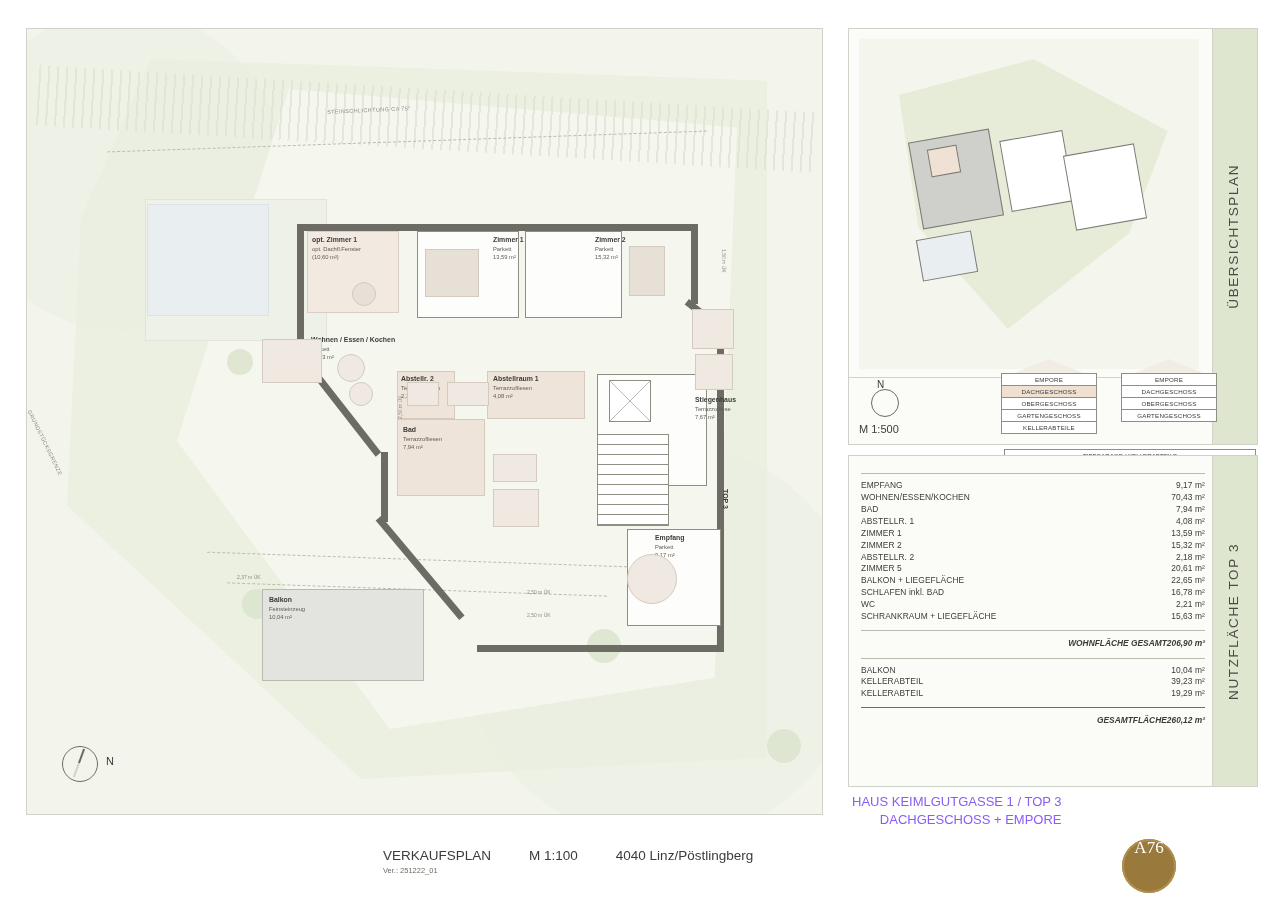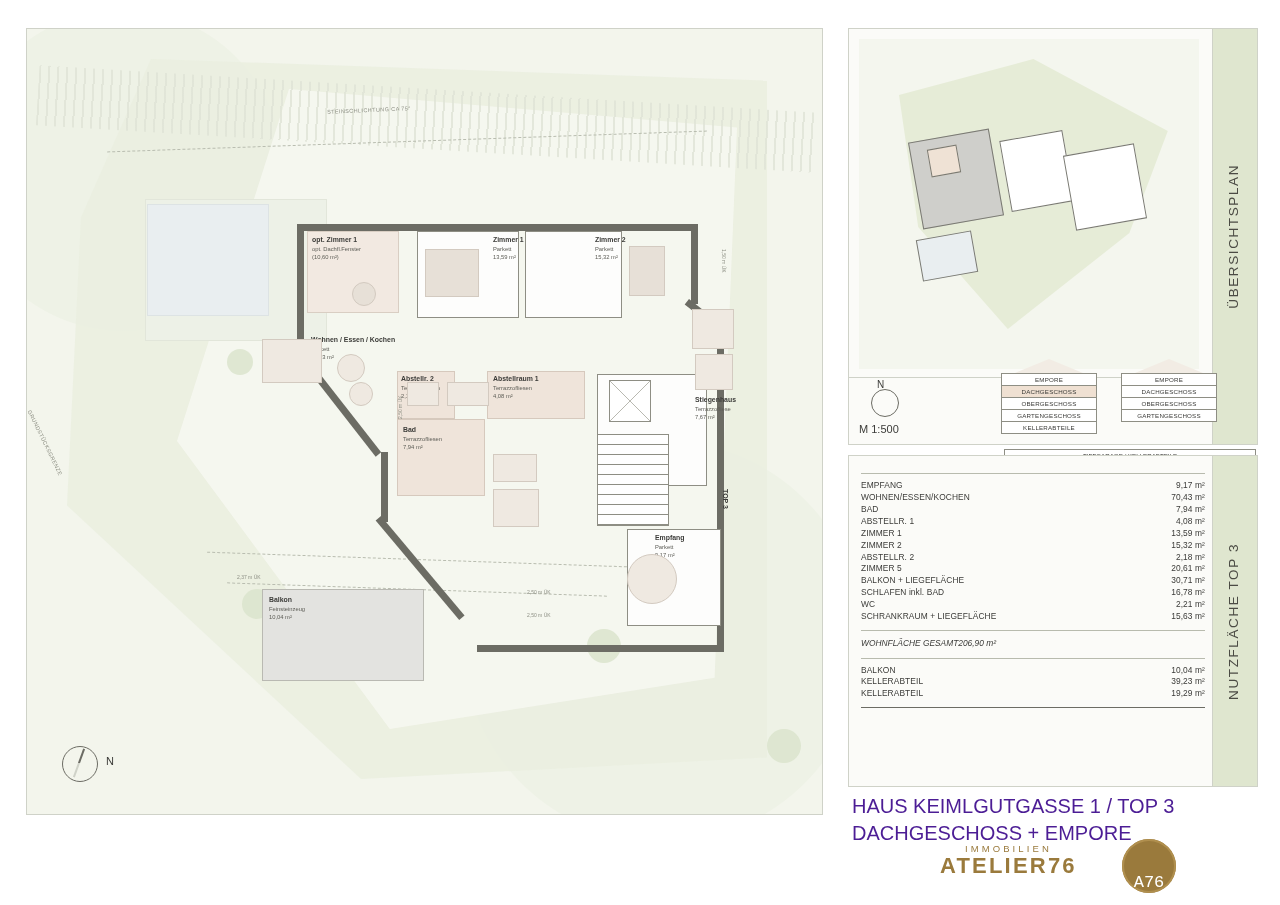--- a/index.html
+++ b/index.html
@@ -194,45 +194,45 @@
   }
   .nf-head div{line-height:1.45;}
   .nf-rule{height:1px;background:#b8bbae;margin:7px 0 6px 0;}
   .nf-rule.thick{height:1px;background:#6c6c64;}
   .nf-row{
     display:flex;justify-content:space-between;line-height:1.42;
     letter-spacing:.1px;
   }
   .nf-row .v{font-variant-numeric:tabular-nums;}
   .nf-total{
-    display:flex;justify-content:flex-start;font-style:italic;font-weight:normal;
+    display:flex;justify-content:flex-end;font-style:italic;font-weight:bold;
     line-height:1.6;
   }
 
   
   .haus-cap{
-    position:absolute;left:852px;top:793px;font-size:20px;line-height:1.35;color:#4c1d95;
+    position:absolute;left:852px;top:793px;font-size:13px;line-height:1.35;color:#8b5cf6;text-align:right;
   }
   .arch{
     position:absolute;left:85px;top:828px;font-size:20px;line-height:1.28;color:#3b3b38;
   }
   .vkplan{
     position:absolute;left:383px;top:848px;font-size:13.5px;color:#3b3b38;
   }
   .vkplan .row1{display:flex;gap:38px;align-items:baseline;}
   .vkplan .ver{font-size:7.5px;color:#6c6c64;margin-top:3px;}
   .logo{
     position:absolute;left:940px;top:843px;text-align:center;color:#9a7a3c;
   }
   .logo .l1{font-size:9.5px;letter-spacing:3.1px;}
   .logo .l2{font-size:22px;letter-spacing:2.2px;font-weight:bold;margin-top:-1px;}
   .seal{
     position:absolute;left:1122px;top:839px;width:54px;height:54px;border-radius:50%;
-    background:#9a7a3c;color:#fff;display:flex;align-items:flex-end;justify-content:center;
-    font-family:Liberation Mono, monospace;font-size:17px;
+    background:#9a7a3c;color:#fff;display:flex;align-items:flex-start;justify-content:center;
+    font-family:Liberation Serif, serif;font-size:17px;
     box-shadow:inset 0 0 0 2px #b08f4e;
   }
   .seal span{transform:translateY(-1px);}
   .top3-marker{
     position:absolute;font-size:7px;font-weight:bold;
   }
 </style>
 </head>
 <body>
 
@@ -455,21 +455,21 @@
       <div class="nf-row">
           <span>ABSTELLR. 2</span>
           <span class="v">2,18 m²</span>
         </div>
       <div class="nf-row">
           <span>ZIMMER 5</span>
           <span class="v">20,61 m²</span>
         </div>
       <div class="nf-row">
           <span>BALKON + LIEGEFLÄCHE</span>
-          <span class="v">30,71 m²</span>
+          <span class="v">22,65 m²</span>
         </div>
       <div class="nf-row">
           <span>SCHLAFEN inkl. BAD</span>
           <span class="v">16,78 m²</span>
         </div>
       <div class="nf-row">
           <span>WC</span>
           <span class="v">2,21 m²</span>
         </div>
       <div class="nf-row">
@@ -494,32 +494,40 @@
           <span>KELLERABTEIL</span>
           <span class="v">39,23 m²</span>
         </div>
       <div class="nf-row">
           <span>KELLERABTEIL</span>
           <span class="v">19,29 m²</span>
         </div>
 
       <div class="nf-rule thick"></div>
 
+      <div class="nf-total">
+        <span>GESAMTFLÄCHE</span>
+        <span>260,12 m²</span>
+      </div>
     </div>
   </div>
 
   <div class="haus-cap">
     <div>HAUS KEIMLGUTGASSE 1 / TOP 3</div>
     <div>DACHGESCHOSS + EMPORE</div>
   </div>
 
 
-
-  <div class="logo">
-    <div class="l1">IMMOBILIEN</div>
-    <div class="l2">ATELIER76</div>
+  <div class="vkplan">
+    <div class="row1">
+      <span>VERKAUFSPLAN</span>
+      <span>M 1:100</span>
+      <span>4040 Linz/Pöstlingberg</span>
+    </div>
+    <div class="ver">Ver.: 251222_01</div>
   </div>
+
 
   <div class="seal">
     <span>A76</span>
   </div>
 
 </div>
 
 </body></html>

